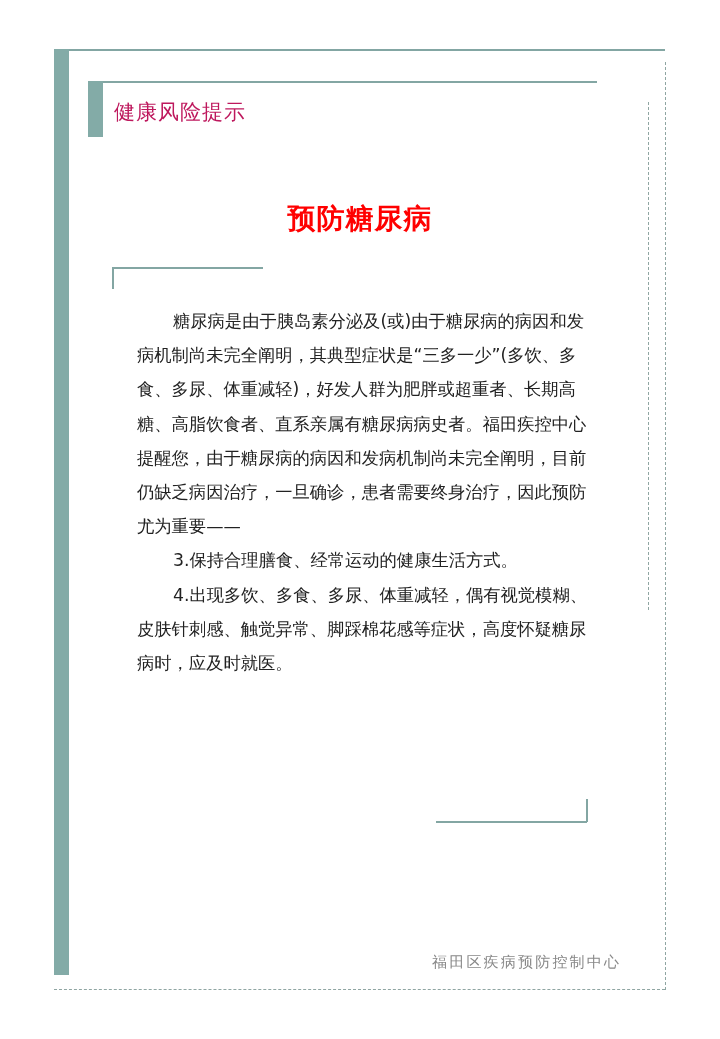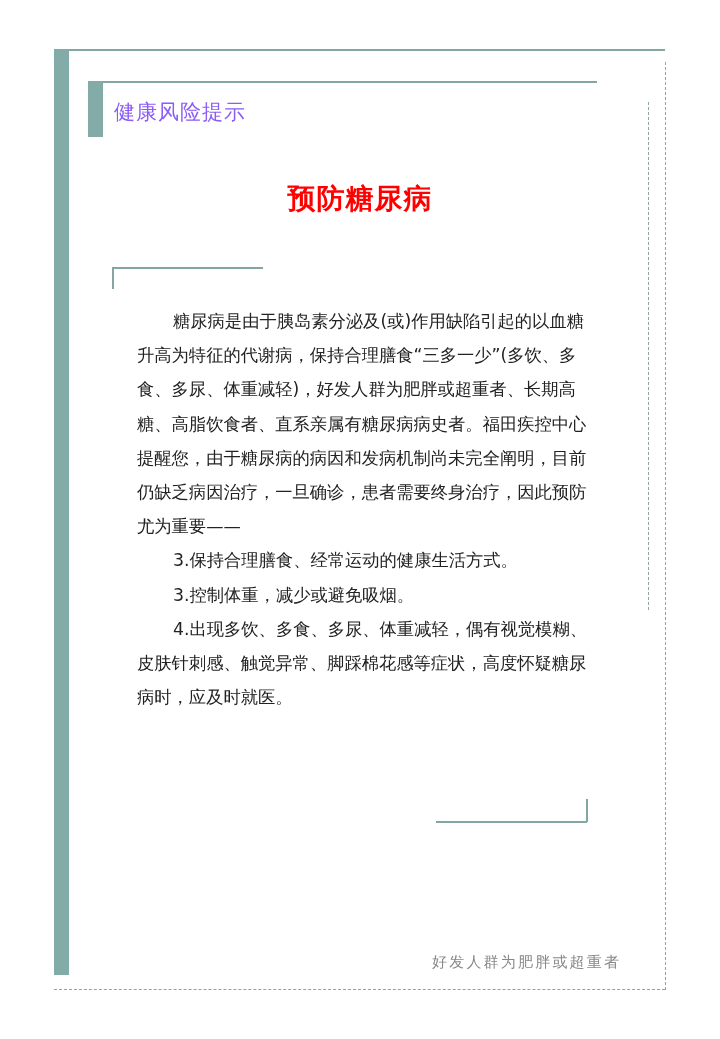--- a/index.html
+++ b/index.html
@@ -3,23 +3,23 @@
 <meta charset="utf-8">
 <style>
   html, body { margin: 0; padding: 0; background: #ffffff; }
   body { width: 720px; height: 1039px; position: relative; overflow: hidden;
          font-family: "DejaVu Sans", "Liberation Sans", sans-serif; }
   .abs { position: absolute; }
   .teal-bar { background: #83aba7; }
   .line-solid { background: #83a6a3; }
   .dash-v { border-left: 1.5px dashed #8fa5a2; width: 0; }
   .dash-h { border-top: 1.5px dashed #8fa5a2; height: 0; }
-  .header-title { color: #8b5cf6; font-size: 21px; letter-spacing: 1px; }
+  .header-title { color: #be185d; font-size: 21px; letter-spacing: 1px; }
   .main-title { color: #ff0000; font-size: 28px; font-weight: bold; letter-spacing: 1px;
-                width: 720px; text-align: center; left: 0; }
+                width: 720px; text-align: center; left: 0; margin-top: 20px; }
   .body-text { left: 137px; width: 450px; color: #222222; font-size: 17.3px; line-height: 34.2px; }
   .body-text p { margin: 0; }
   .indent { text-indent: 36px; }
   .footer-org { color: #888888; font-size: 15px; letter-spacing: 2.2px; }
 </style>
 </head>
 <body>
 
 <div class="abs teal-bar" style="left:54px; top:49px; width:15px; height:926px;"></div>
 <div class="abs line-solid" style="left:69px; top:49px; width:596px; height:1.5px;"></div>
@@ -30,22 +30,21 @@
 <div class="abs teal-bar" style="left:88px; top:81px; width:15px; height:56px;"></div>
 <div class="abs line-solid" style="left:103px; top:81px; width:494px; height:1.5px;"></div>
 <div class="abs header-title" style="left:114px; top:98px;">健康风险提示</div>
 
 <div class="abs main-title" style="top:180px;">预防糖尿病</div>
 
 <div class="abs line-solid" style="left:112px; top:267px; width:151px; height:1.5px;"></div>
 <div class="abs line-solid" style="left:112px; top:267px; width:1.5px; height:22px;"></div>
 
 <div class="abs body-text" style="top:304px;">
-  <p class="indent">糖尿病是由于胰岛素分泌及(或)作用缺陷引起的以血糖升高为特征的代谢病，保持合理膳食“三多一少”(多饮、多食、多尿、体重减轻)，好发人群为肥胖或超重者、长期高糖、高脂饮食者、直系亲属有糖尿病病史者。福田疾控中心提醒您，由于糖尿病的病因和发病机制尚未完全阐明，目前仍缺乏病因治疗，一旦确诊，患者需要终身治疗，因此预防尤为重要——</p>
+  <p class="indent">糖尿病是由于胰岛素分泌及(或)由于糖尿病的病因和发病机制尚未完全阐明，其典型症状是“三多一少”(多饮、多食、多尿、体重减轻)，好发人群为肥胖或超重者、长期高糖、高脂饮食者、直系亲属有糖尿病病史者。福田疾控中心提醒您，由于糖尿病的病因和发病机制尚未完全阐明，目前仍缺乏病因治疗，一旦确诊，患者需要终身治疗，因此预防尤为重要——</p>
   <p class="indent">3.保持合理膳食、经常运动的健康生活方式。</p>
-  <p class="indent">3.控制体重，减少或避免吸烟。</p>
   <p class="indent">4.出现多饮、多食、多尿、体重减轻，偶有视觉模糊、皮肤针刺感、触觉异常、脚踩棉花感等症状，高度怀疑糖尿病时，应及时就医。</p>
 </div>
 
 <div class="abs line-solid" style="left:436px; top:821px; width:151px; height:1.5px;"></div>
 <div class="abs line-solid" style="left:586px; top:799px; width:1.5px; height:23px;"></div>
 
-<div class="abs footer-org" style="left:432px; top:953px;">好发人群为肥胖或超重者</div>
+<div class="abs footer-org" style="left:432px; top:953px;">福田区疾病预防控制中心</div>
 
 </body></html>

